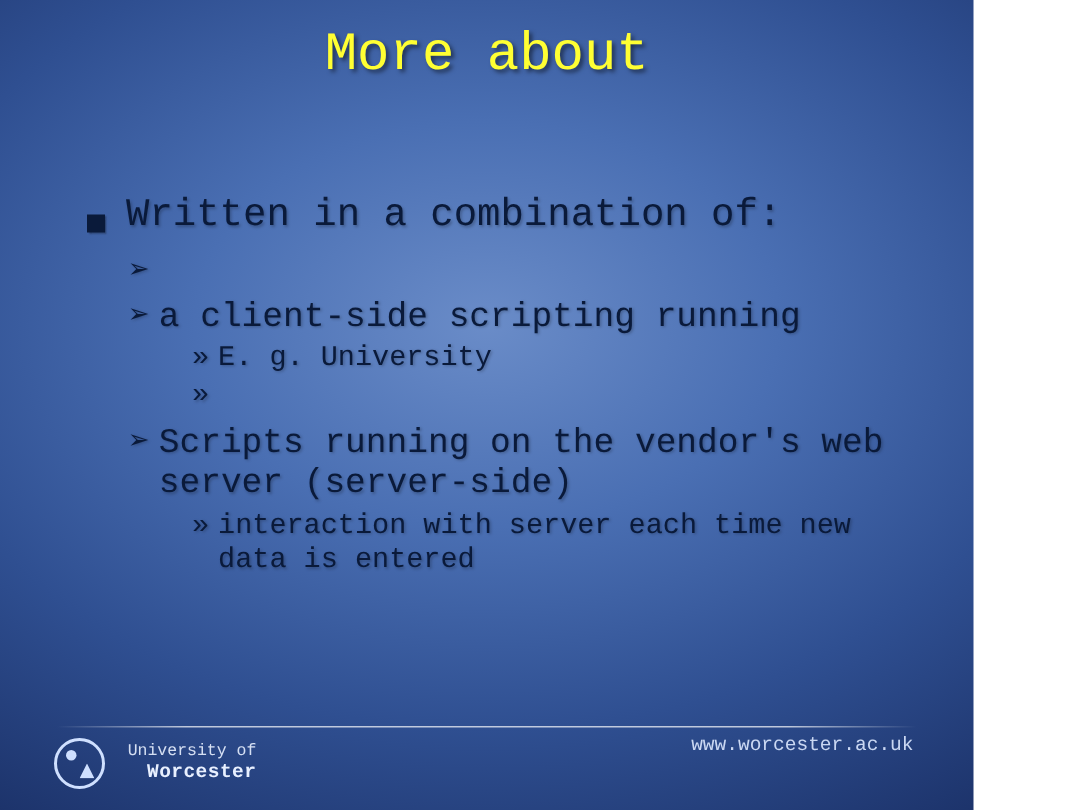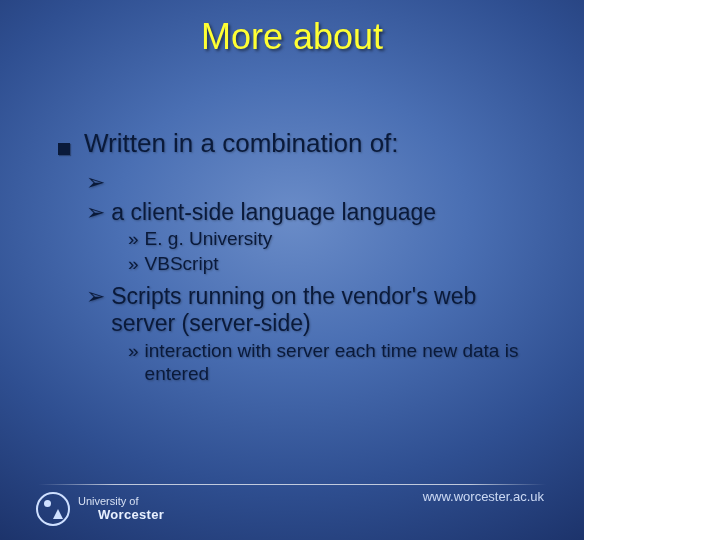--- a/index.html
+++ b/index.html
@@ -5,29 +5,30 @@
   html, body {
     margin: 0;
     padding: 0;
     width: 720px;
     height: 540px;
     overflow: hidden;
     font-family: Arial, Helvetica, sans-serif;
   }
   .slide {
     position: relative;
-    width: 584px;
+    width: 649px;
     height: 540px;
     background: radial-gradient(ellipse 120% 100% at 50% 40%,
       #6a8cc8 0%,
       #4a6fb3 25%,
       #2f4f91 50%,
       #1b3168 75%,
       #0f1e45 100%);
     color: #0a1a3a;
+    font-family: Liberation Mono, monospace;
   }
   .title {
     position: absolute;
     top: 18px;
     left: 0;
     right: 0;
     text-align: center;
     font-size: 36px;
     line-height: 1.05;
     font-weight: 400;
@@ -131,20 +132,21 @@
     position: absolute;
     right: 5px; bottom: 5px;
     width: 10px; height: 10px;
     background: #cfe0ff;
     clip-path: polygon(0 100%, 50% 0, 100% 100%);
   }
   .logo .txt {
     color: #e8f0ff;
     font-size: 13px;
     line-height: 1.05;
+    text-align: right;
   }
   .logo .txt .l1t { font-size: 11px; opacity: 0.9; }
   .logo .txt .l2t { font-weight: bold; letter-spacing: 0.3px; margin-left: 20px; }
   .url {
     position: absolute;
     right: 40px;
     bottom: 36px;
     color: #dce8ff;
     font-size: 13px;
     opacity: 0.9;
@@ -165,31 +167,30 @@
       <span class="bullet"></span>
       <span>Written in a combination of:</span>
     </div>
 
     <div class="l2">
       <span class="bullet">➢</span>
     </div>
 
     <div class="l2">
       <span class="bullet">➢</span>
-      <span>a client-side language language</span>
+      <span>a client-side scripting running</span>
     </div>
 
     <div class="l3">
       <span class="bullet">»</span>
       <span>E. g. University</span>
     </div>
 
     <div class="l3">
       <span class="bullet">»</span>
-      <span>VBScript</span>
     </div>
 
     <div class="l2" style="margin-top:8px;">
       <span class="bullet">➢</span>
       <span>Scripts running on the vendor's web server (server-side)</span>
     </div>
 
     <div class="l3" style="margin-top:4px;">
       <span class="bullet">»</span>
       <span>interaction with server each time new data is entered</span>

